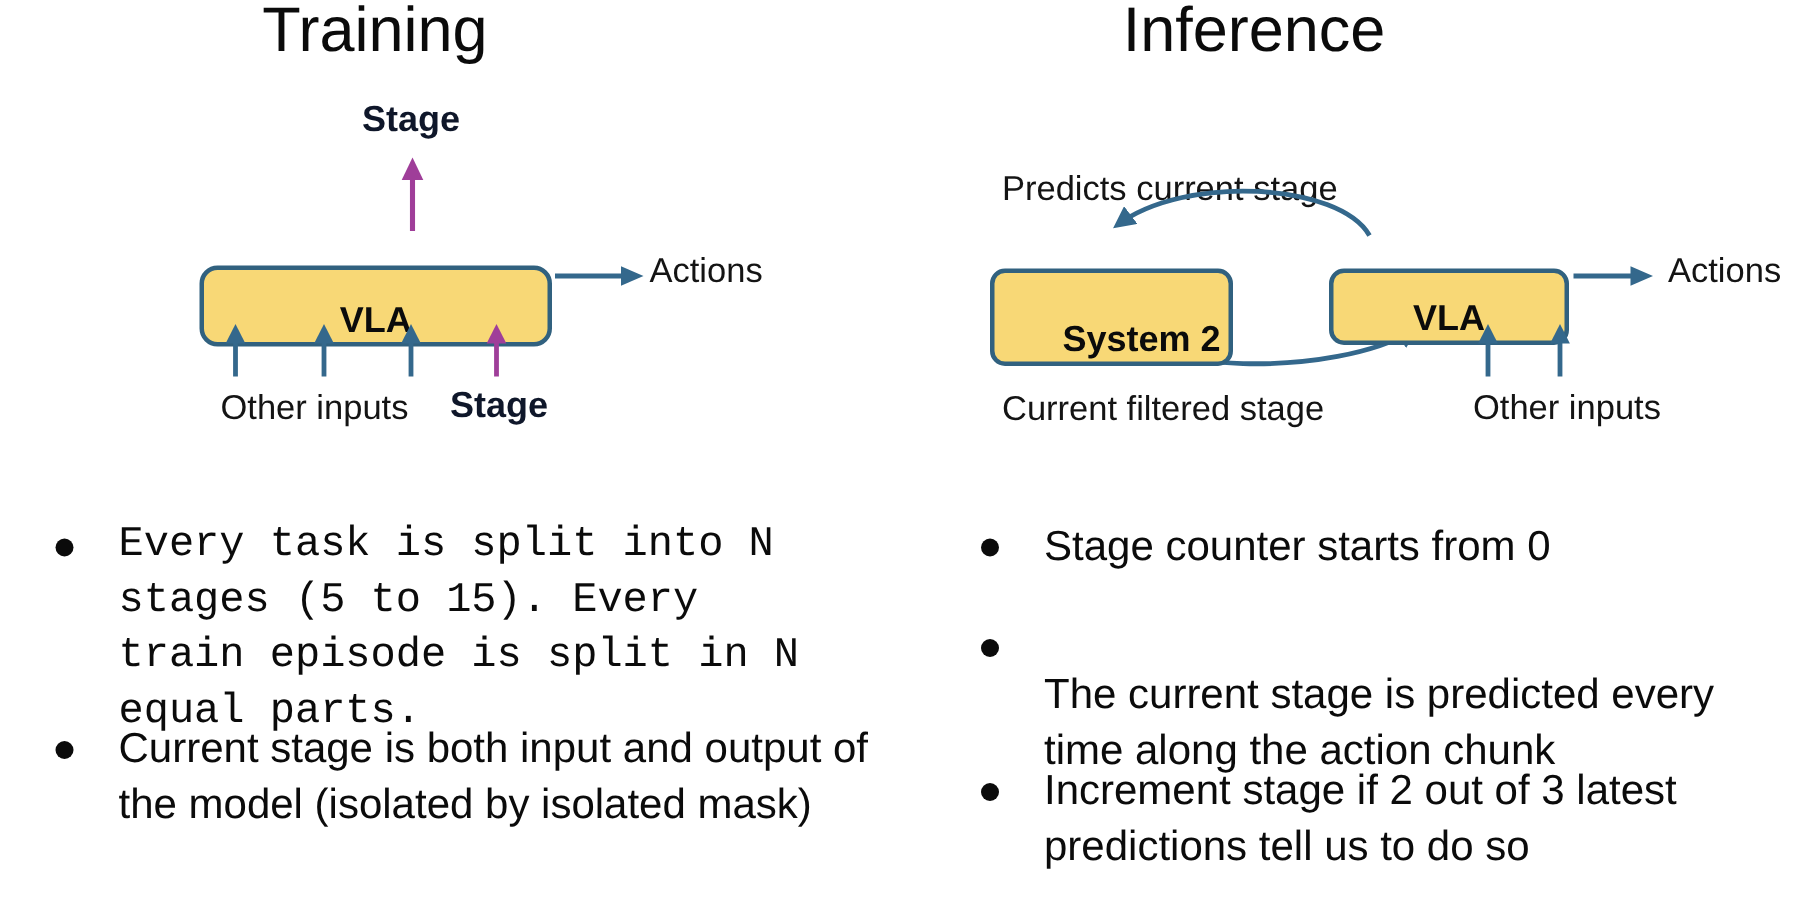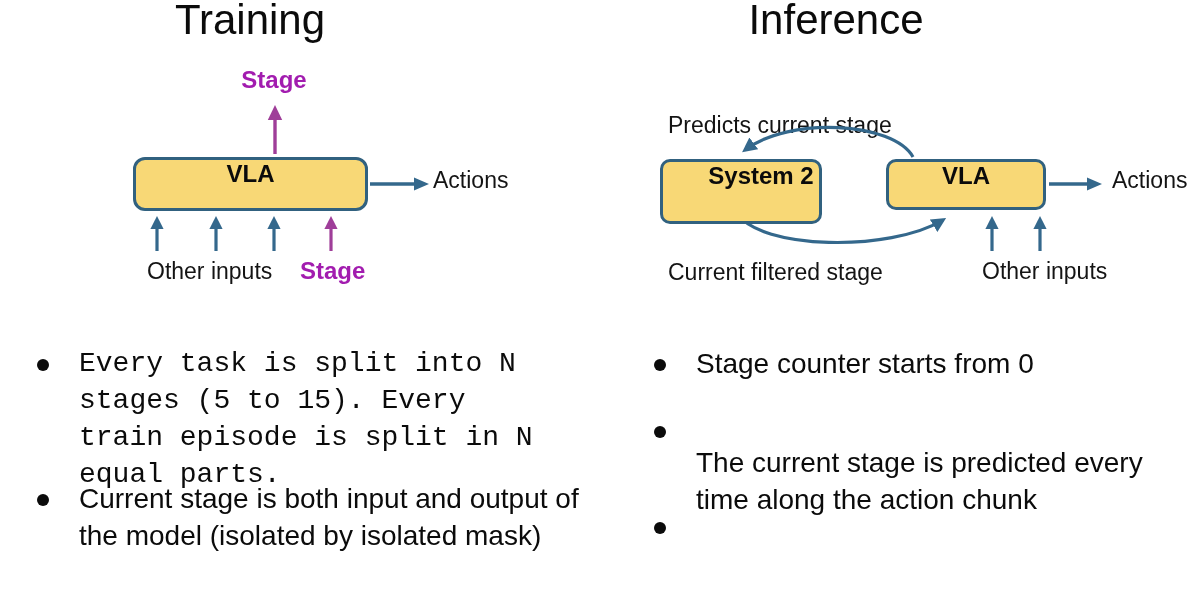--- a/index.html
+++ b/index.html
@@ -3,26 +3,26 @@
 <meta charset="utf-8">
 <style>
   html,body{margin:0;padding:0;background:#ffffff;}
   .canvas{
     position:relative;width:1199px;height:604px;background:#ffffff;overflow:hidden;
     font-family:"Liberation Sans","DejaVu Sans",sans-serif;color:var(--text, #0b0b0b);
   }
   .abs{position:absolute;}
   .title{font-size:42px;font-weight:400;text-align:center;line-height:40px;letter-spacing:0px;}
   .label{font-size:23px;line-height:28px;color:#141414;}
-  .label-b{font-size:24px;font-weight:700;line-height:28px;color:#a21caf;}
+  .label-b{font-size:24px;font-weight:700;line-height:28px;color:#0f172a;}
   .node{
     box-sizing:border-box;background:var(--box-fill,#F8D876);
     border:3px solid var(--box-border,#31617F);border-radius:12px;
-    display:flex;align-items:flex-start;justify-content:center;
-    font-size:24px;font-weight:700;color:#0b0b0b;
+    display:flex;align-items:flex-end;justify-content:center;
+    font-size:24px;font-weight:700;color:#0b0b0b;margin-top:20px;
   }
   .bullet-dot{width:12px;height:12px;border-radius:50%;background:#0b0b0b;}
   .bullet-text{font-size:28px;line-height:37px;color:#0b0b0b;}
   .stroke-blue{stroke:var(--arrow-blue,#34688C);}
   .fill-blue{fill:var(--arrow-blue,#34688C);}
   .stroke-purple{stroke:var(--arrow-purple,#9F3E99);}
   .fill-purple{fill:var(--arrow-purple,#9F3E99);}
 </style>
 </head>
 <body>
@@ -114,14 +114,15 @@
   <div class="abs label" style="left:668px;top:258px;">Current filtered stage</div>
   <div class="abs label" style="left:982px;top:257px;">Other inputs</div>
 
   <div class="abs bullet-dot" style="left:654px;top:359px;"></div>
   <div class="abs bullet-text" style="left:696px;top:345px;width:480px;">Stage counter starts from 0</div>
 
   <div class="abs bullet-dot" style="left:654px;top:426px;"></div>
   <div class="abs bullet-text" style="left:696px;top:412px;width:480px;margin-top:32px;">The current stage is predicted every time along the action chunk</div>
 
   <div class="abs bullet-dot" style="left:654px;top:522px;"></div>
+  <div class="abs bullet-text" style="left:696px;top:508px;width:480px;">Increment stage if 2 out of 3 latest predictions tell us to do so</div>
 
 </div>
 
 </body></html>

